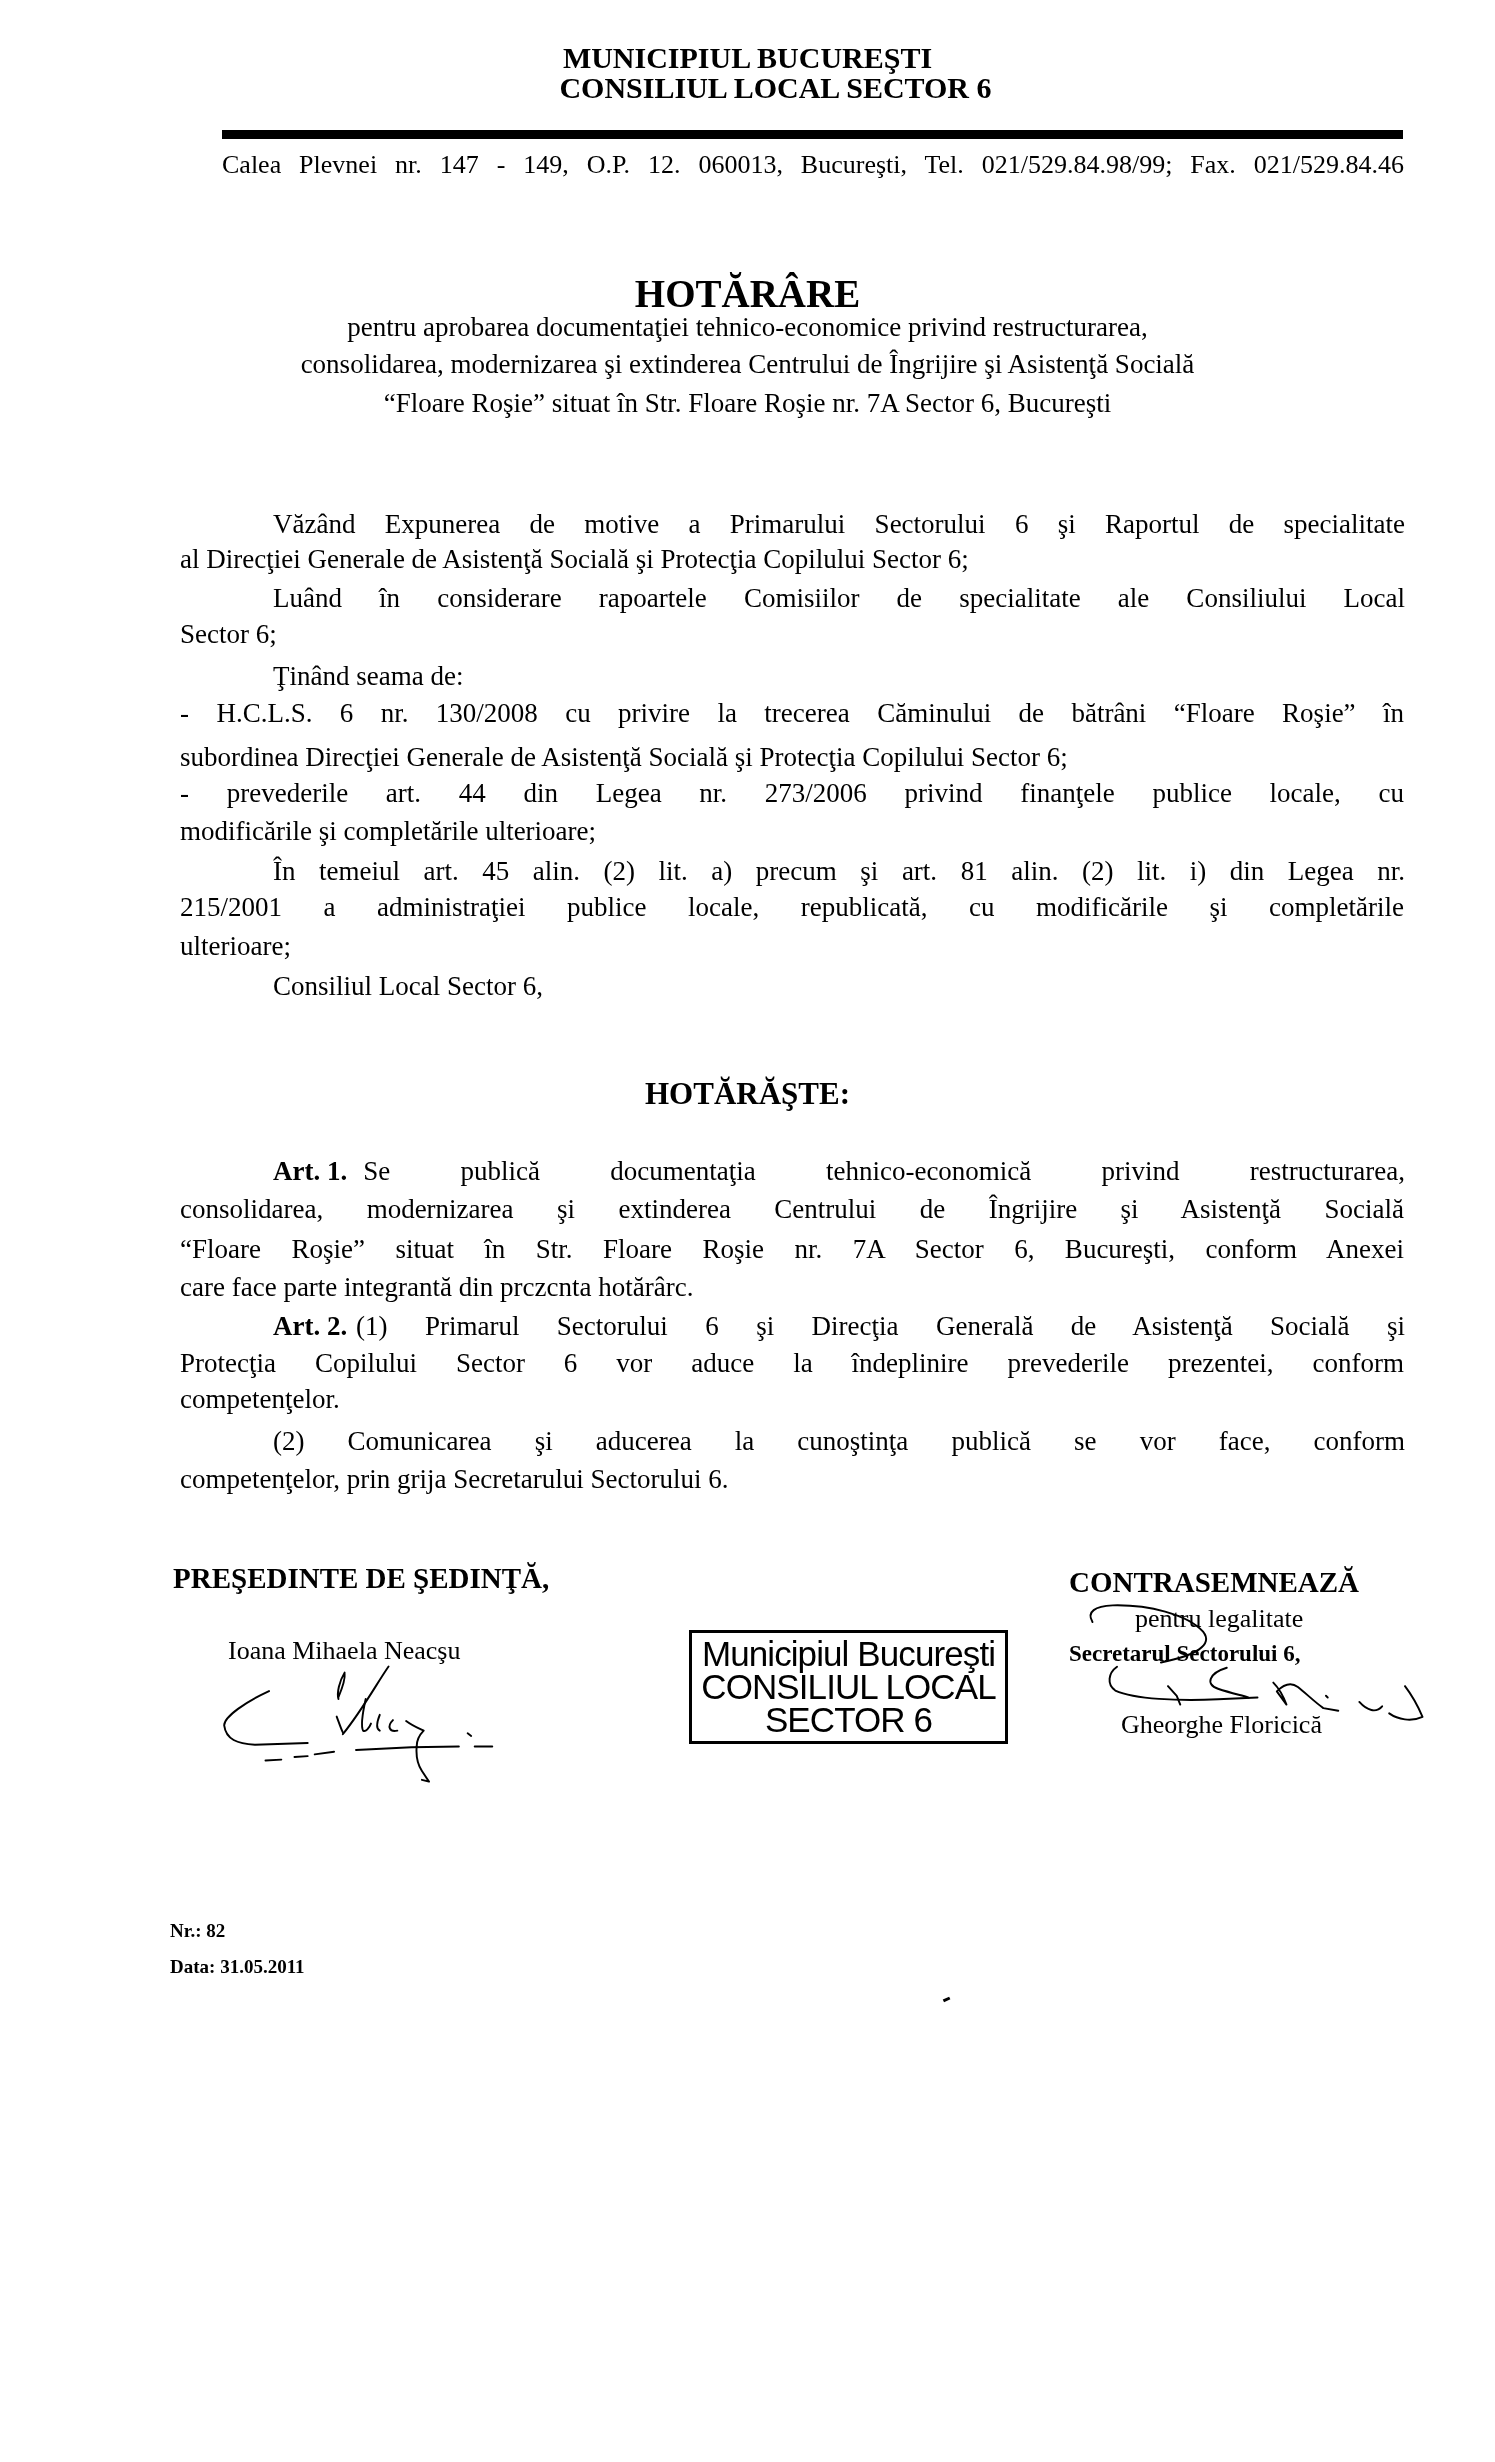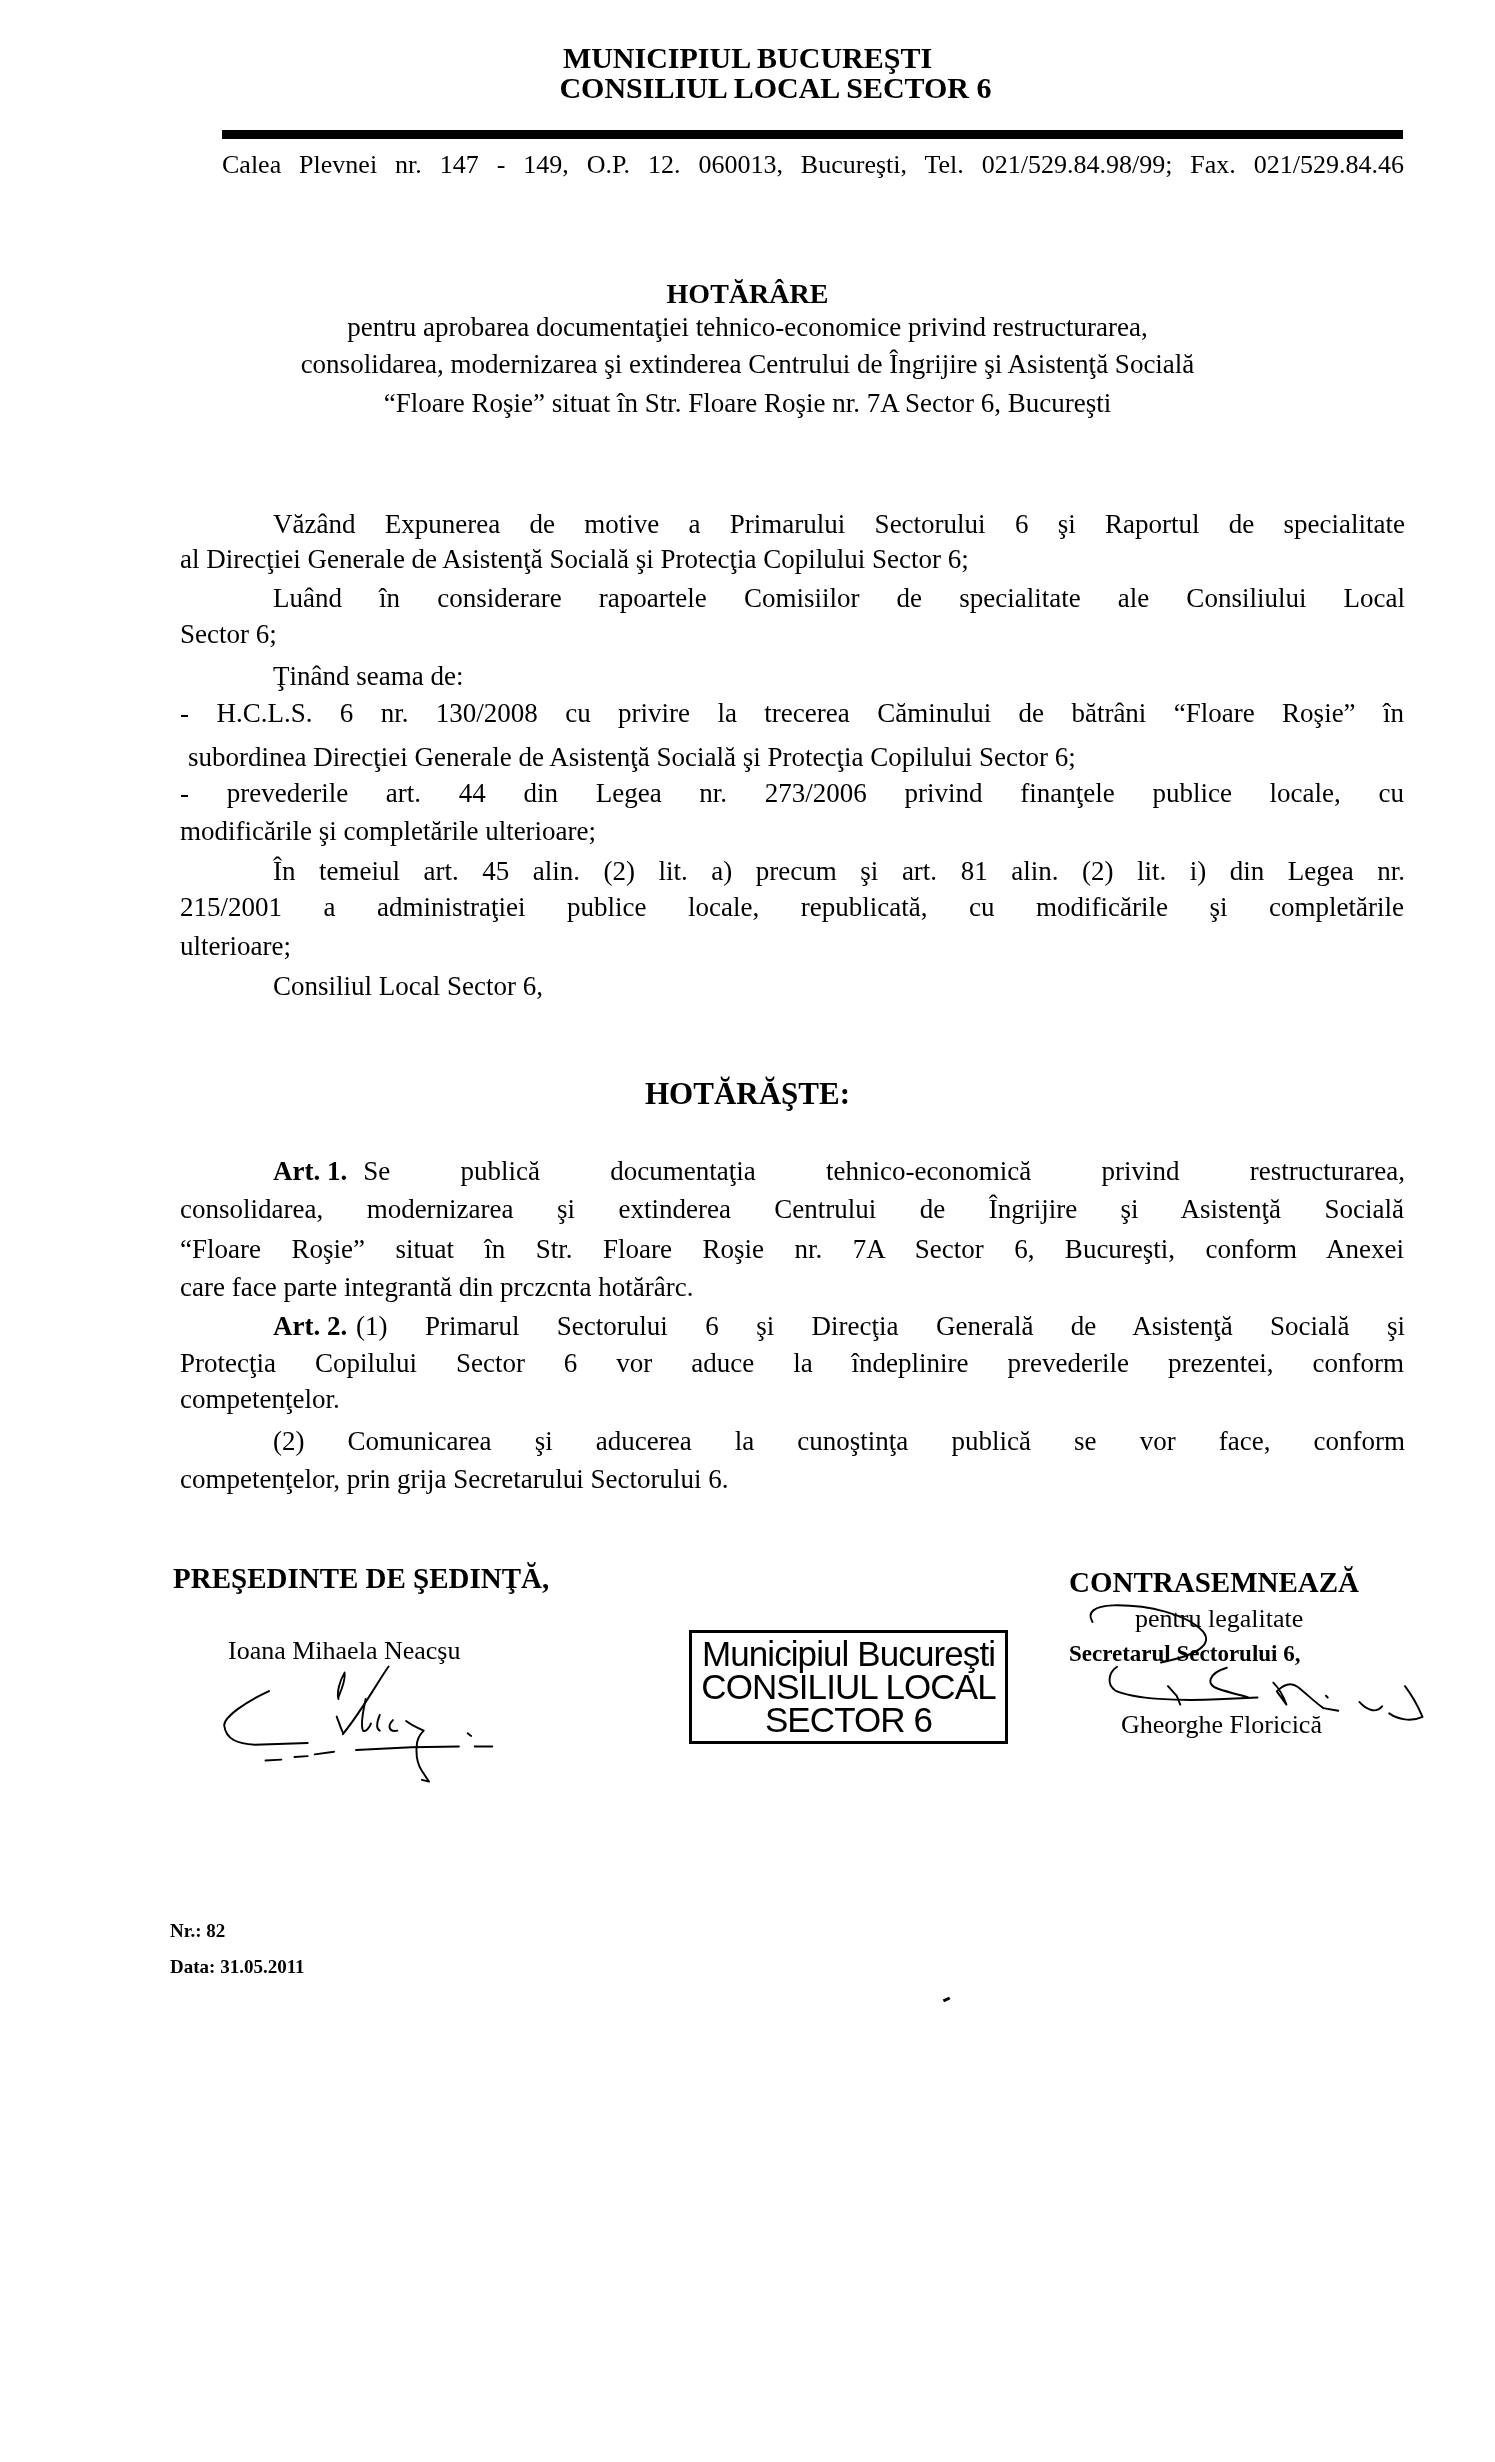--- a/index.html
+++ b/index.html
@@ -2,21 +2,21 @@
 <html style="font-size:14px"><head>
   <meta charset="utf-8">
   <style>
     html, body { margin: 0; padding: 0; background: #ffffff; }
     body { width: 1495px; height: 2462px; position: relative; overflow: hidden;
            font-family: "Liberation Serif", "DejaVu Serif", serif; color: #000; }
     .abs { position: absolute; white-space: nowrap; }
     .hdr { font-weight: bold; font-size: 30px; line-height: 35px; left: 0; width: 1495px; text-align: center; }
     .rule { position: absolute; left: 222px; top: 130px; width: 1181px; height: 8.8px; background: #000; }
     .addr { left: 222px; width: 1182px; font-size: 26px; line-height: 28px; text-align: justify; text-align-last: justify; font-family: Liberation Serif, serif; }
-    .title { font-weight: bold; font-size: 28px; line-height: 35px; left: 0; width: 1495px; text-align: center; }
+    .title { font-weight: bold; font-size: 39px; line-height: 35px; left: 0; width: 1495px; text-align: center; }
     .subt { font-size: 27px; line-height: 35px; left: 0; width: 1495px; text-align: center; }
     .ln { font-size: 27px; line-height: 35px; }
     .j { left: 180px; width: 1224px; text-align: justify; text-align-last: justify; white-space: normal; }
     .jl { left: 180px; }
     .ind { left: 273px; }
     .indj { left: 273px; width: 1132px; text-align: justify; text-align-last: justify; white-space: normal; }
     .bold { font-weight: bold; }
     .sig-head { font-weight: bold; font-size: 29px; line-height: 33px; text-align: center; }
     .name { font-size: 26px; line-height: 32px; }
     .stamp { position: absolute; left: 689px; top: 1630px; width: 319px; height: 114px;
@@ -40,21 +40,21 @@
 <div class="abs subt" style="top:310px;">pentru aprobarea documentaţiei tehnico-economice  privind restructurarea,</div>
 <div class="abs subt" style="top:347px;">consolidarea, modernizarea şi extinderea Centrului de Îngrijire şi Asistenţă Socială</div>
 <div class="abs subt" style="top:386px;">“Floare Roşie” situat în Str. Floare Roşie nr. 7A Sector 6, Bucureşti</div>
 
 <div class="abs ln indj" style="top:507px;">Văzând Expunerea de motive a Primarului Sectorului 6 şi Raportul de specialitate</div>
 <div class="abs ln jl" style="top:542px;">al Direcţiei Generale de Asistenţă Socială şi Protecţia Copilului Sector 6;</div>
 <div class="abs ln indj" style="top:581px;">Luând în considerare rapoartele Comisiilor de specialitate ale Consiliului Local</div>
 <div class="abs ln jl" style="top:617px;">Sector 6;</div>
 <div class="abs ln ind" style="top:659px;">Ţinând seama de:</div>
 <div class="abs ln j" style="top:696px;">-  H.C.L.S. 6 nr. 130/2008 cu privire la trecerea Căminului de bătrâni “Floare Roşie” în</div>
-<div class="abs ln jl" style="top:740px;margin-left:8px;">subordinea Direcţiei Generale de Asistenţă Socială şi Protecţia Copilului Sector 6;</div>
+<div class="abs ln jl" style="top:740px;">subordinea Direcţiei Generale de Asistenţă Socială şi Protecţia Copilului Sector 6;</div>
 <div class="abs ln j" style="top:776px;">- prevederile art. 44 din Legea nr. 273/2006 privind finanţele publice locale, cu</div>
 <div class="abs ln jl" style="top:814px;">modificările şi completările ulterioare;</div>
 <div class="abs ln indj" style="top:854px;">În temeiul art. 45 alin. (2) lit. a) precum şi art. 81 alin. (2) lit. i) din Legea nr.</div>
 <div class="abs ln j" style="top:890px;">215/2001 a administraţiei publice locale, republicată, cu modificările şi completările</div>
 <div class="abs ln jl" style="top:929px;">ulterioare;</div>
 <div class="abs ln ind" style="top:969px;">Consiliul Local Sector 6,</div>
 
 <div class="abs title" style="top:1076px; font-size:31px;">HOTĂRĂŞTE:</div>
 
 <div class="abs ln indj" style="top:1154px; display:flex; justify-content:space-between;">

